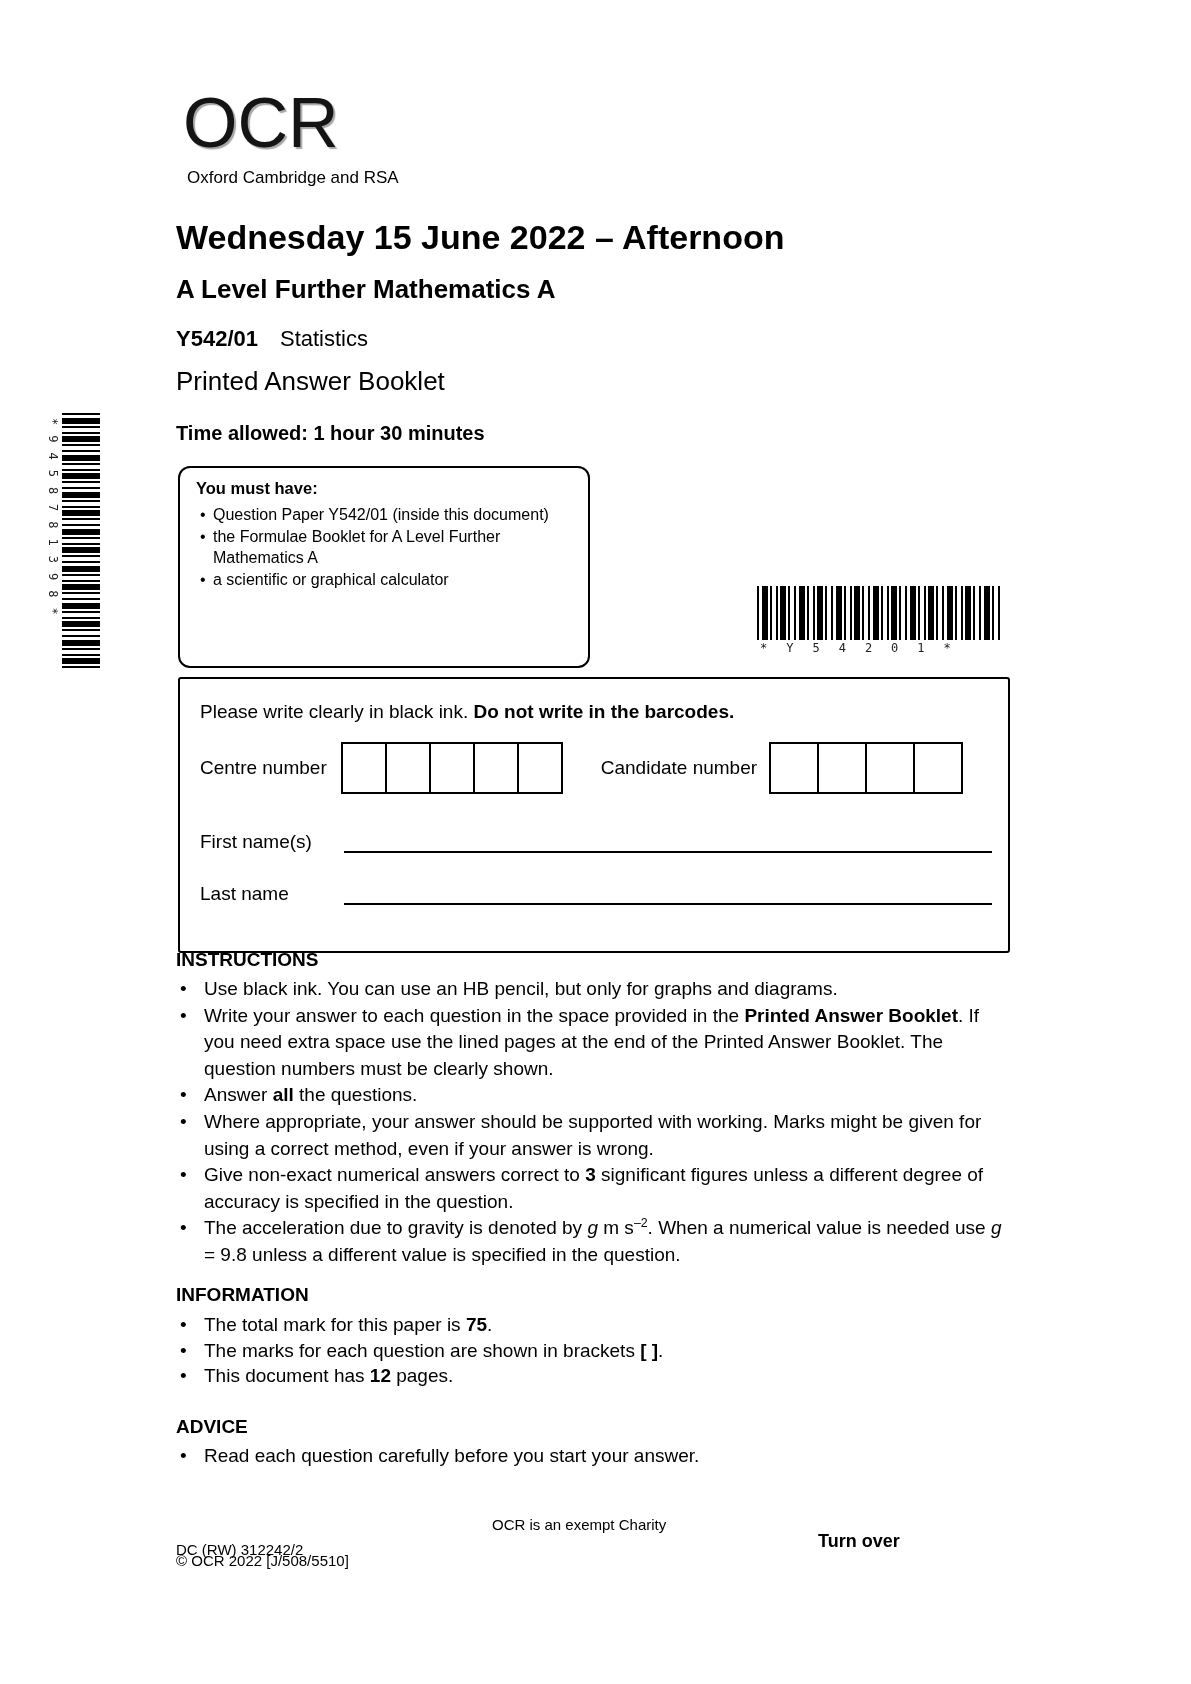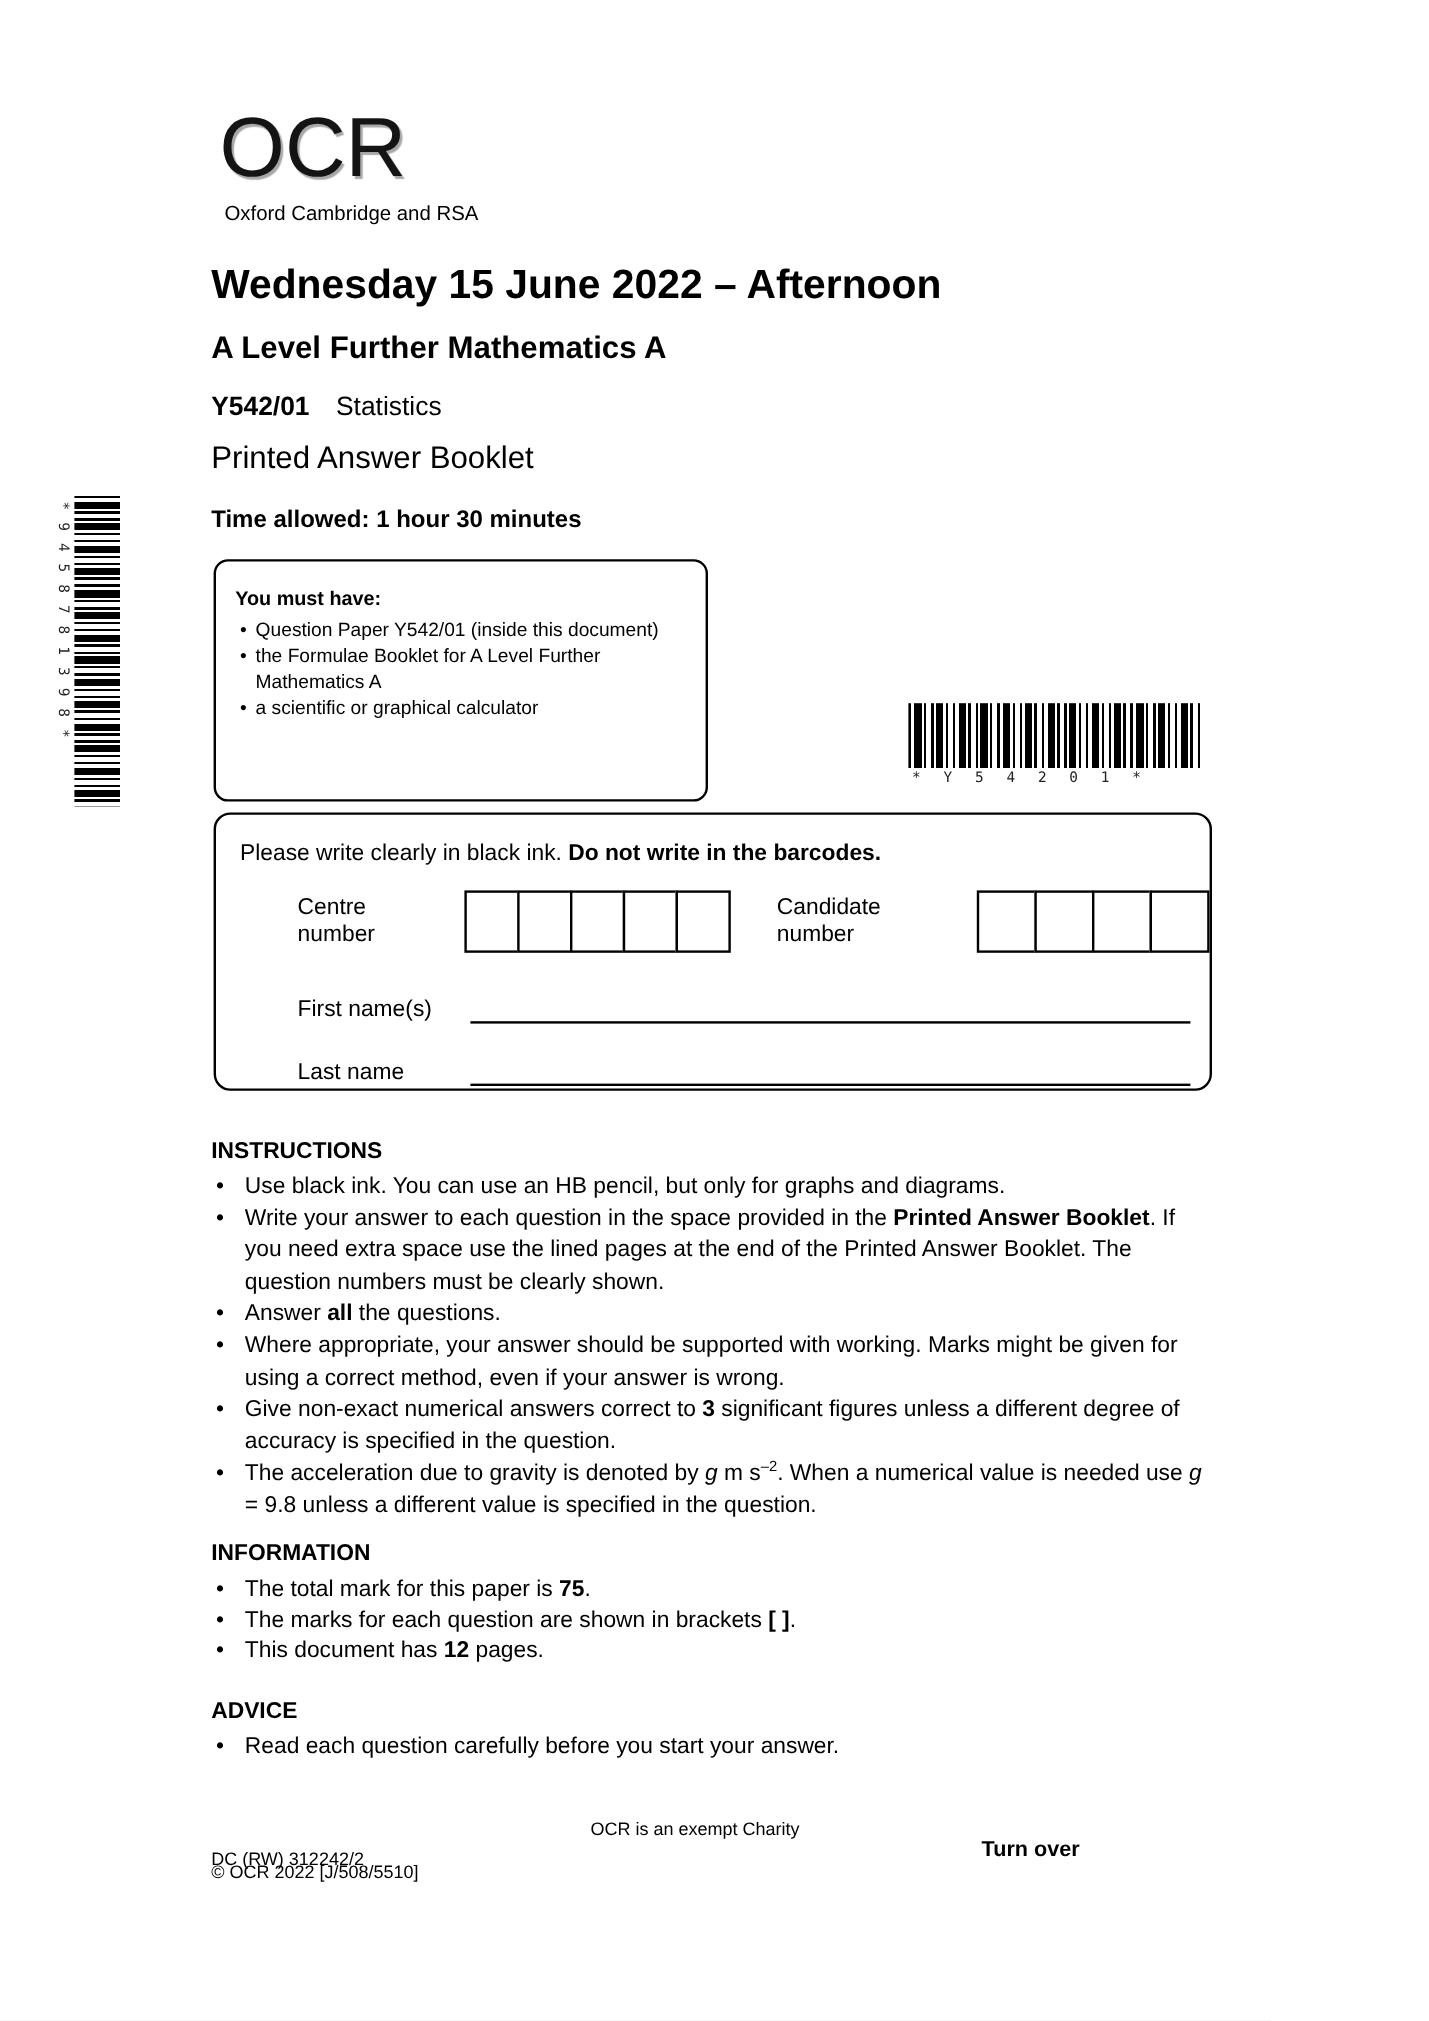--- a/index.html
+++ b/index.html
@@ -22,21 +22,21 @@
   .doc-title{left:176px;top:218px;font-size:34px;font-weight:bold;}
   .doc-subtitle{left:176px;top:274px;font-size:26px;font-weight:bold;}
   .code-line{left:176px;top:326px;font-size:22px;}
   .code-line .name{margin-left:22px;font-weight:normal;}
   .booklet-line{left:176px;top:366px;font-size:26px;}
   .time-line{left:176px;top:422px;font-size:20px;font-weight:bold;}
 
   
   .must-box{
     left:178px;top:466px;width:412px;height:202px;border:2px solid #000;
-    border-radius:12px;box-sizing:border-box;padding:22px 14px 0 16px;
+    border-radius:12px;box-sizing:border-box;padding:11px 14px 0 16px;
   }
   .must-heading{font-size:16.5px;font-weight:bold;margin-bottom:6px;}
   .must-box .bullet-row{font-size:16px;line-height:21.5px;}
   .must-box .bullet-marker{flex:0 0 17px;}
 
   
   .bars-h{
     left:757px;top:586px;width:243px;height:54px;
     background:repeating-linear-gradient(90deg,
       #000 0 2px,#fff 2px 5px,#000 5px 11px,#fff 11px 13px,
@@ -55,26 +55,26 @@
       #000 23px 29px,#fff 29px 31px,#000 31px 33px,#fff 33px 37px);
   }
   .bars-v-caption{
     left:60px;top:418px;transform-origin:0 0;transform:rotate(90deg);
     font-family:"DejaVu Sans Mono",monospace;font-size:12px;letter-spacing:10px;
     white-space:nowrap;color:#222;
   }
 
   
   .cand-box{
-    left:178px;top:677px;width:832px;height:232px;border:2px solid #000;
-    border-radius:14px;box-sizing:border-box;
+    left:178px;top:677px;width:832px;height:276px;border:2px solid #000;
+    border-radius:3px;box-sizing:border-box;
   }
   .cand-notice{left:20px;top:22px;font-size:19px;}
   .cand-row{left:20px;top:62px;height:54px;display:flex;align-items:center;}
-  .cand-label{font-size:19px;margin-left:48px;}
+  .cand-label{font-size:19px;}
   .cells{display:flex;margin-left:16px;}
   .cell{
     width:46px;height:52px;border:2px solid #000;box-sizing:border-box;
     margin-left:-2px;background:#fff;
   }
   .cells-candidate .cell{width:50px;}
   .cells-candidate{margin-left:14px;}
   .cand-label-candidate{margin-left:38px;}
   .name-row{left:20px;display:flex;align-items:flex-end;width:792px;}
   .name-row .cand-label{flex:0 0 144px;}

